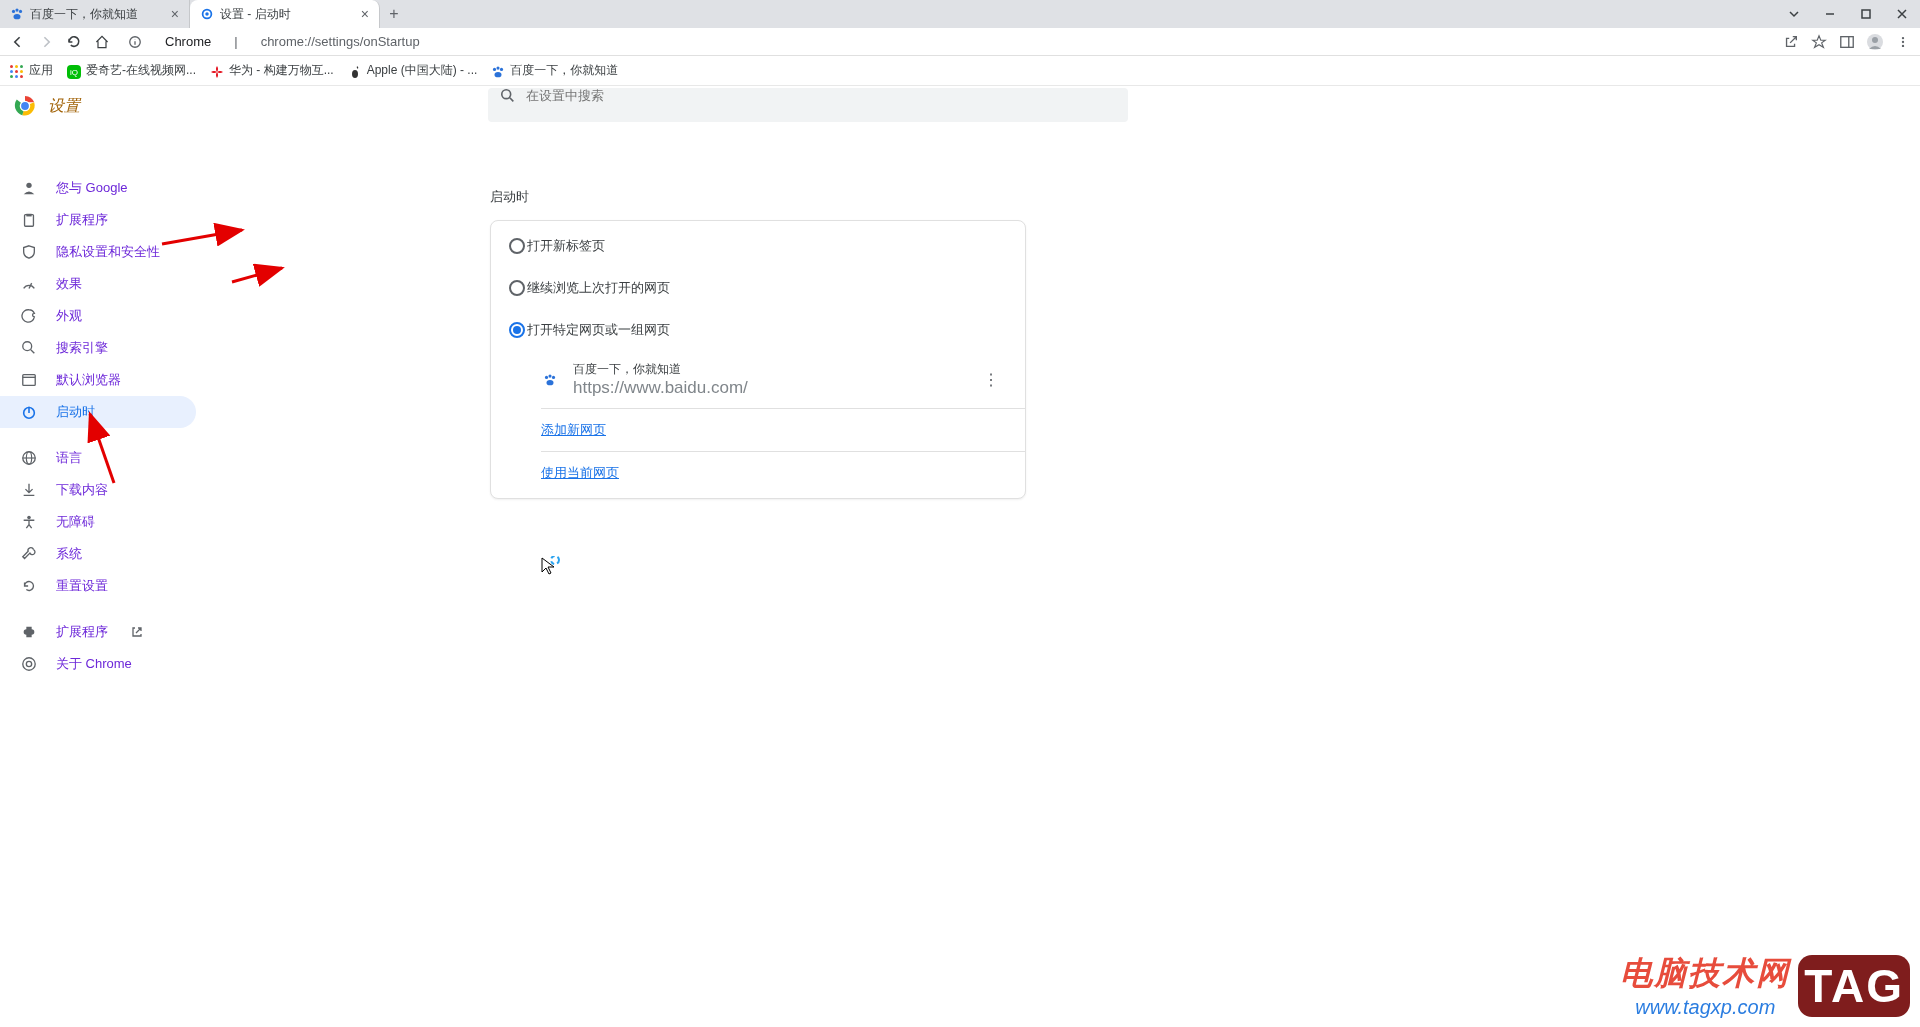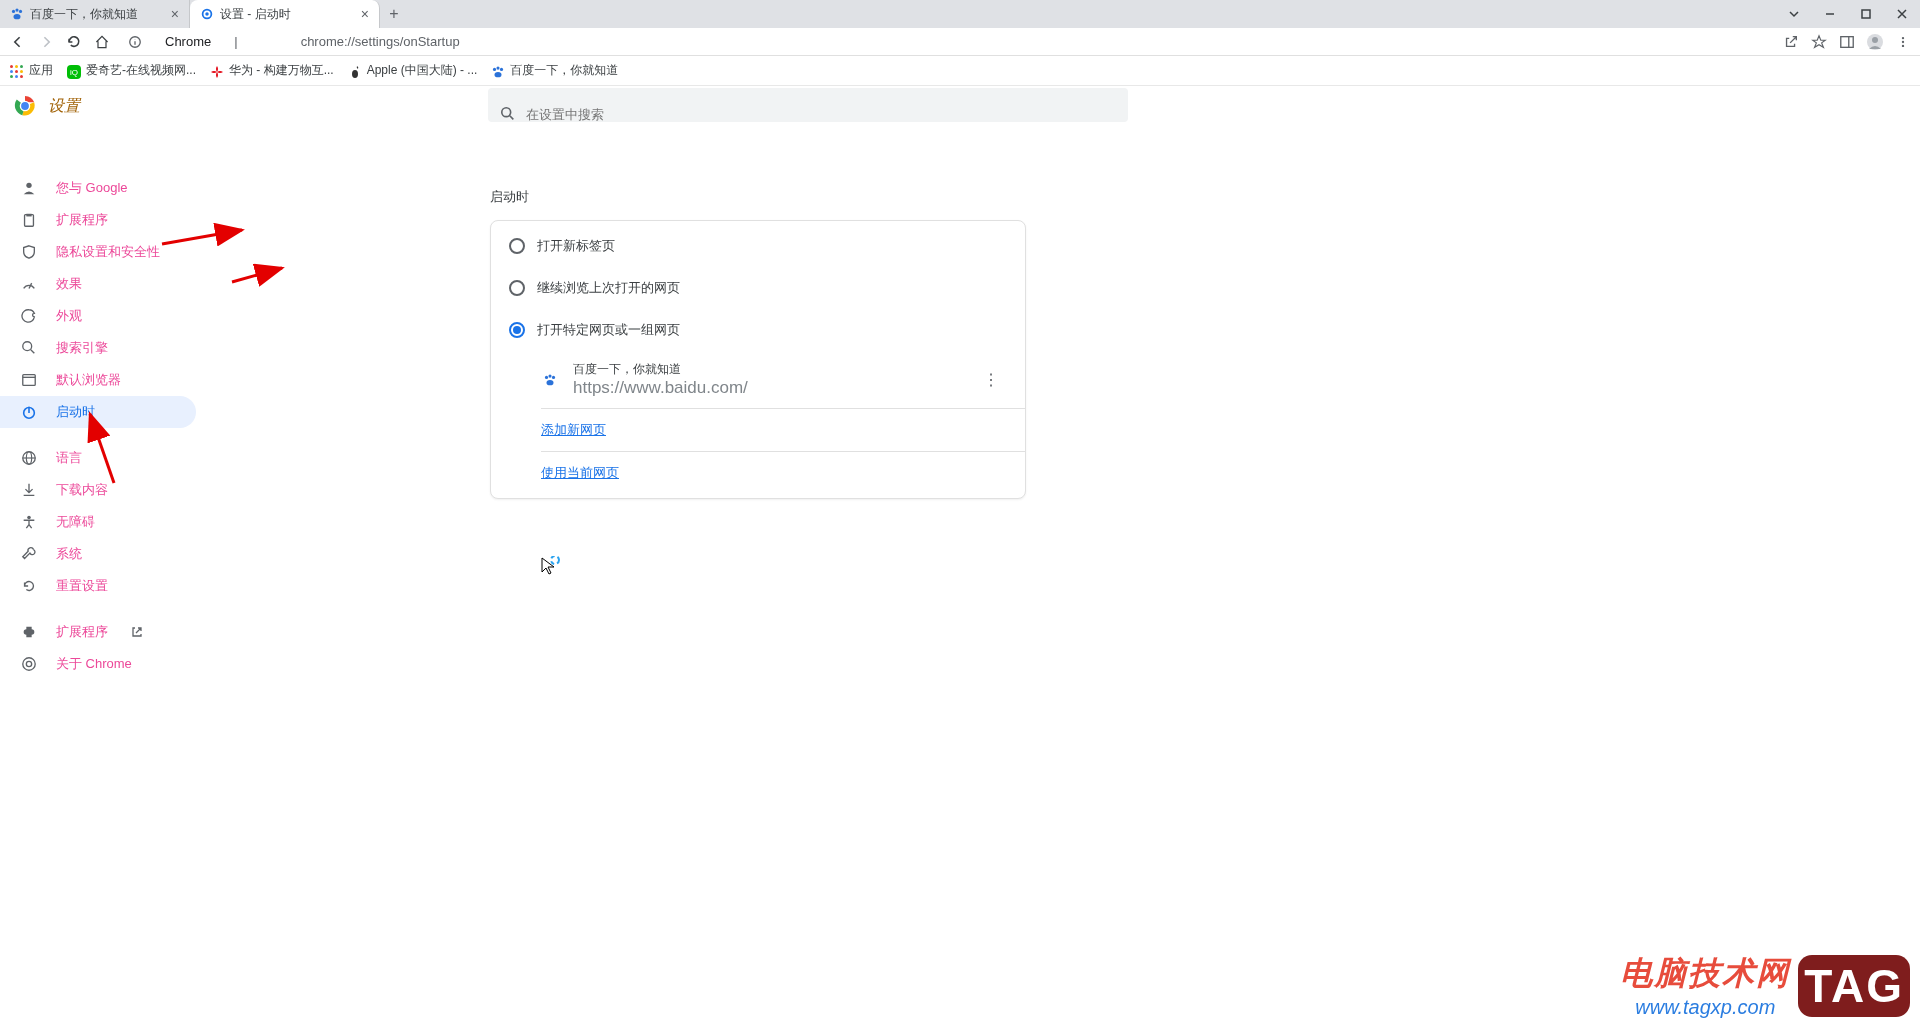--- a/index.html
+++ b/index.html
@@ -15,21 +15,21 @@
 .win-controls { margin-left: auto; display: flex; }
 .win-btn { width: 36px; height: 28px; display: flex; align-items: center; justify-content: center; color: #3c4043; }
 .win-btn svg { width: 12px; height: 12px; }
 
 
 .toolbar { height: 28px; background: #fff; display: flex; align-items: center; padding: 0 8px; gap: 8px; border-bottom: 1px solid #e0e0e0; }
 .nav-btn { width: 20px; height: 20px; display: flex; align-items: center; justify-content: center; color: #5f6368; }
 .nav-btn.disabled { color: #bdc1c6; }
 .url-prefix { display: flex; align-items: center; gap: 23px; font-size: 13px; color: #5f6368; margin-left: 8px; }
 .url-host { color: #202124; }
-.url-path { color: #5f6368; margin-left: 40px; }
+.url-path { color: #5f6368; }
 .toolbar-right { margin-left: auto; display: flex; gap: 10px; align-items: center; }
 .toolbar-icon { width: 18px; height: 18px; color: #5f6368; display: flex; align-items: center; justify-content: center; }
 
 
 .bookmarks { height: 30px; background: #fff; display: flex; align-items: center; padding: 0 10px; gap: 14px; border-bottom: 1px solid #e8e8e8; font-size: 12px; color: #3c4043; }
 .bm-item { display: flex; align-items: flex-end; gap: 5px; }
 .bm-icon { width: 14px; height: 14px; display: inline-flex; align-items: center; justify-content: center; }
 .apps-grid { width:14px; height:14px; display:grid; grid-template-columns:repeat(3,3px); grid-template-rows:repeat(3,3px); gap:2px;}
 .apps-grid span{background:#e53935; border-radius:50%;}
 .apps-grid span:nth-child(2){background:#fbbc04;}
@@ -38,37 +38,37 @@
 .apps-grid span:nth-child(5){background:#e53935;}
 .apps-grid span:nth-child(6){background:#fbbc04;}
 .apps-grid span:nth-child(7){background:#34a853;}
 .apps-grid span:nth-child(8){background:#4285f4;}
 .apps-grid span:nth-child(9){background:#e53935;}
 
 
 .settings-header { height: 40px; display: flex; align-items: center; padding: 0 14px; }
 .chrome-logo { width: 22px; height: 22px; margin-right: 12px; }
 .settings-title { font-size: 16px; color: #a16207; font-style: italic; }
-.search-wrap { margin-left: auto; margin-right: auto; width: 640px; height: 34px; background: #f1f3f4; border-radius: 4px; display: flex; align-items: flex-end; padding: 0 12px; gap: 10px; position: absolute; left: 488px; top: 88px; }
+.search-wrap { margin-left: auto; margin-right: auto; width: 640px; height: 34px; background: #f1f3f4; border-radius: 4px; display: flex; align-items: flex-start; padding: 0 12px; gap: 10px; position: absolute; left: 488px; top: 88px; }
 .search-wrap input { border: none; background: transparent; outline: none; font-size: 13px; color: #5f6368; flex: 1; }
 
 
 .content { display: flex; height: calc(1027px - 28px - 28px - 30px); position: relative; }
 .sidebar { width: 234px; padding-top: 46px; }
-.sidebar-item { display: flex; align-items: center; height: 32px; padding-left: 20px; gap: 18px; font-size: 13px; color: #ec4899; border-radius: 0 16px 16px 0; cursor: pointer; margin-right: 38px; }
+.sidebar-item { display: flex; align-items: center; height: 32px; padding-left: 20px; gap: 18px; font-size: 13px; color: #6d28d9; border-radius: 0 16px 16px 0; cursor: pointer; margin-right: 38px; }
 .sidebar-item.spacer { height: 14px; }
 .sidebar-item.active { background: #e8f0fe; color: #1a73e8; }
 .sidebar-item .ic { width: 18px; height: 18px; display: flex; align-items: center; justify-content: center; color: #5f6368; }
 .sidebar-item.active .ic { color: #1a73e8; }
 .sb-launch { width:14px; height:14px; margin-left:4px; color:#5f6368; }
 
 .main { flex: 1; padding-top: 56px; display: flex; flex-direction: column; align-items: flex-start; padding-left: 256px; position: relative; }
 .section-title { font-size: 13px; color: #3c4043; margin-bottom: 14px; margin-top: 6px; }
 .card { width: 536px; border: 1px solid #e0e0e0; border-radius: 8px; background: #fff; box-shadow: 0 1px 2px rgba(60,64,67,0.08); padding: 4px 0; }
-.radio-row { display: flex; align-items: center; padding: 12px 18px; gap: 12px; font-size: 13px; color: #3c4043; }
+.radio-row { display: flex; align-items: center; padding: 12px 18px; gap: 2px; font-size: 13px; color: #3c4043; }
 .radio { width: 16px; height: 16px; border: 2px solid #5f6368; border-radius: 50%; display: inline-flex; align-items: center; justify-content: center; }
 .radio.checked { border-color: #1a73e8; }
 .radio.checked::after { content: ''; width: 8px; height: 8px; background: #1a73e8; border-radius: 50%; }
 .page-row { display: flex; align-items: center; padding: 10px 18px 10px 50px; gap: 14px; }
 .page-favicon { width: 18px; height: 18px; display:flex; align-items:center; justify-content:center; color:#2b72d9;}
 .page-text { display: flex; flex-direction: column; }
 .page-title { font-size: 12px; color: #3c4043; }
 .page-url { font-size: 17px; color: #80868b; }
 .page-menu { margin-left: auto; color: #5f6368; padding-right: 8px; font-size: 16px; letter-spacing: 0; }
 .divider { height: 1px; background: #e0e0e0; margin-left: 50px; }

